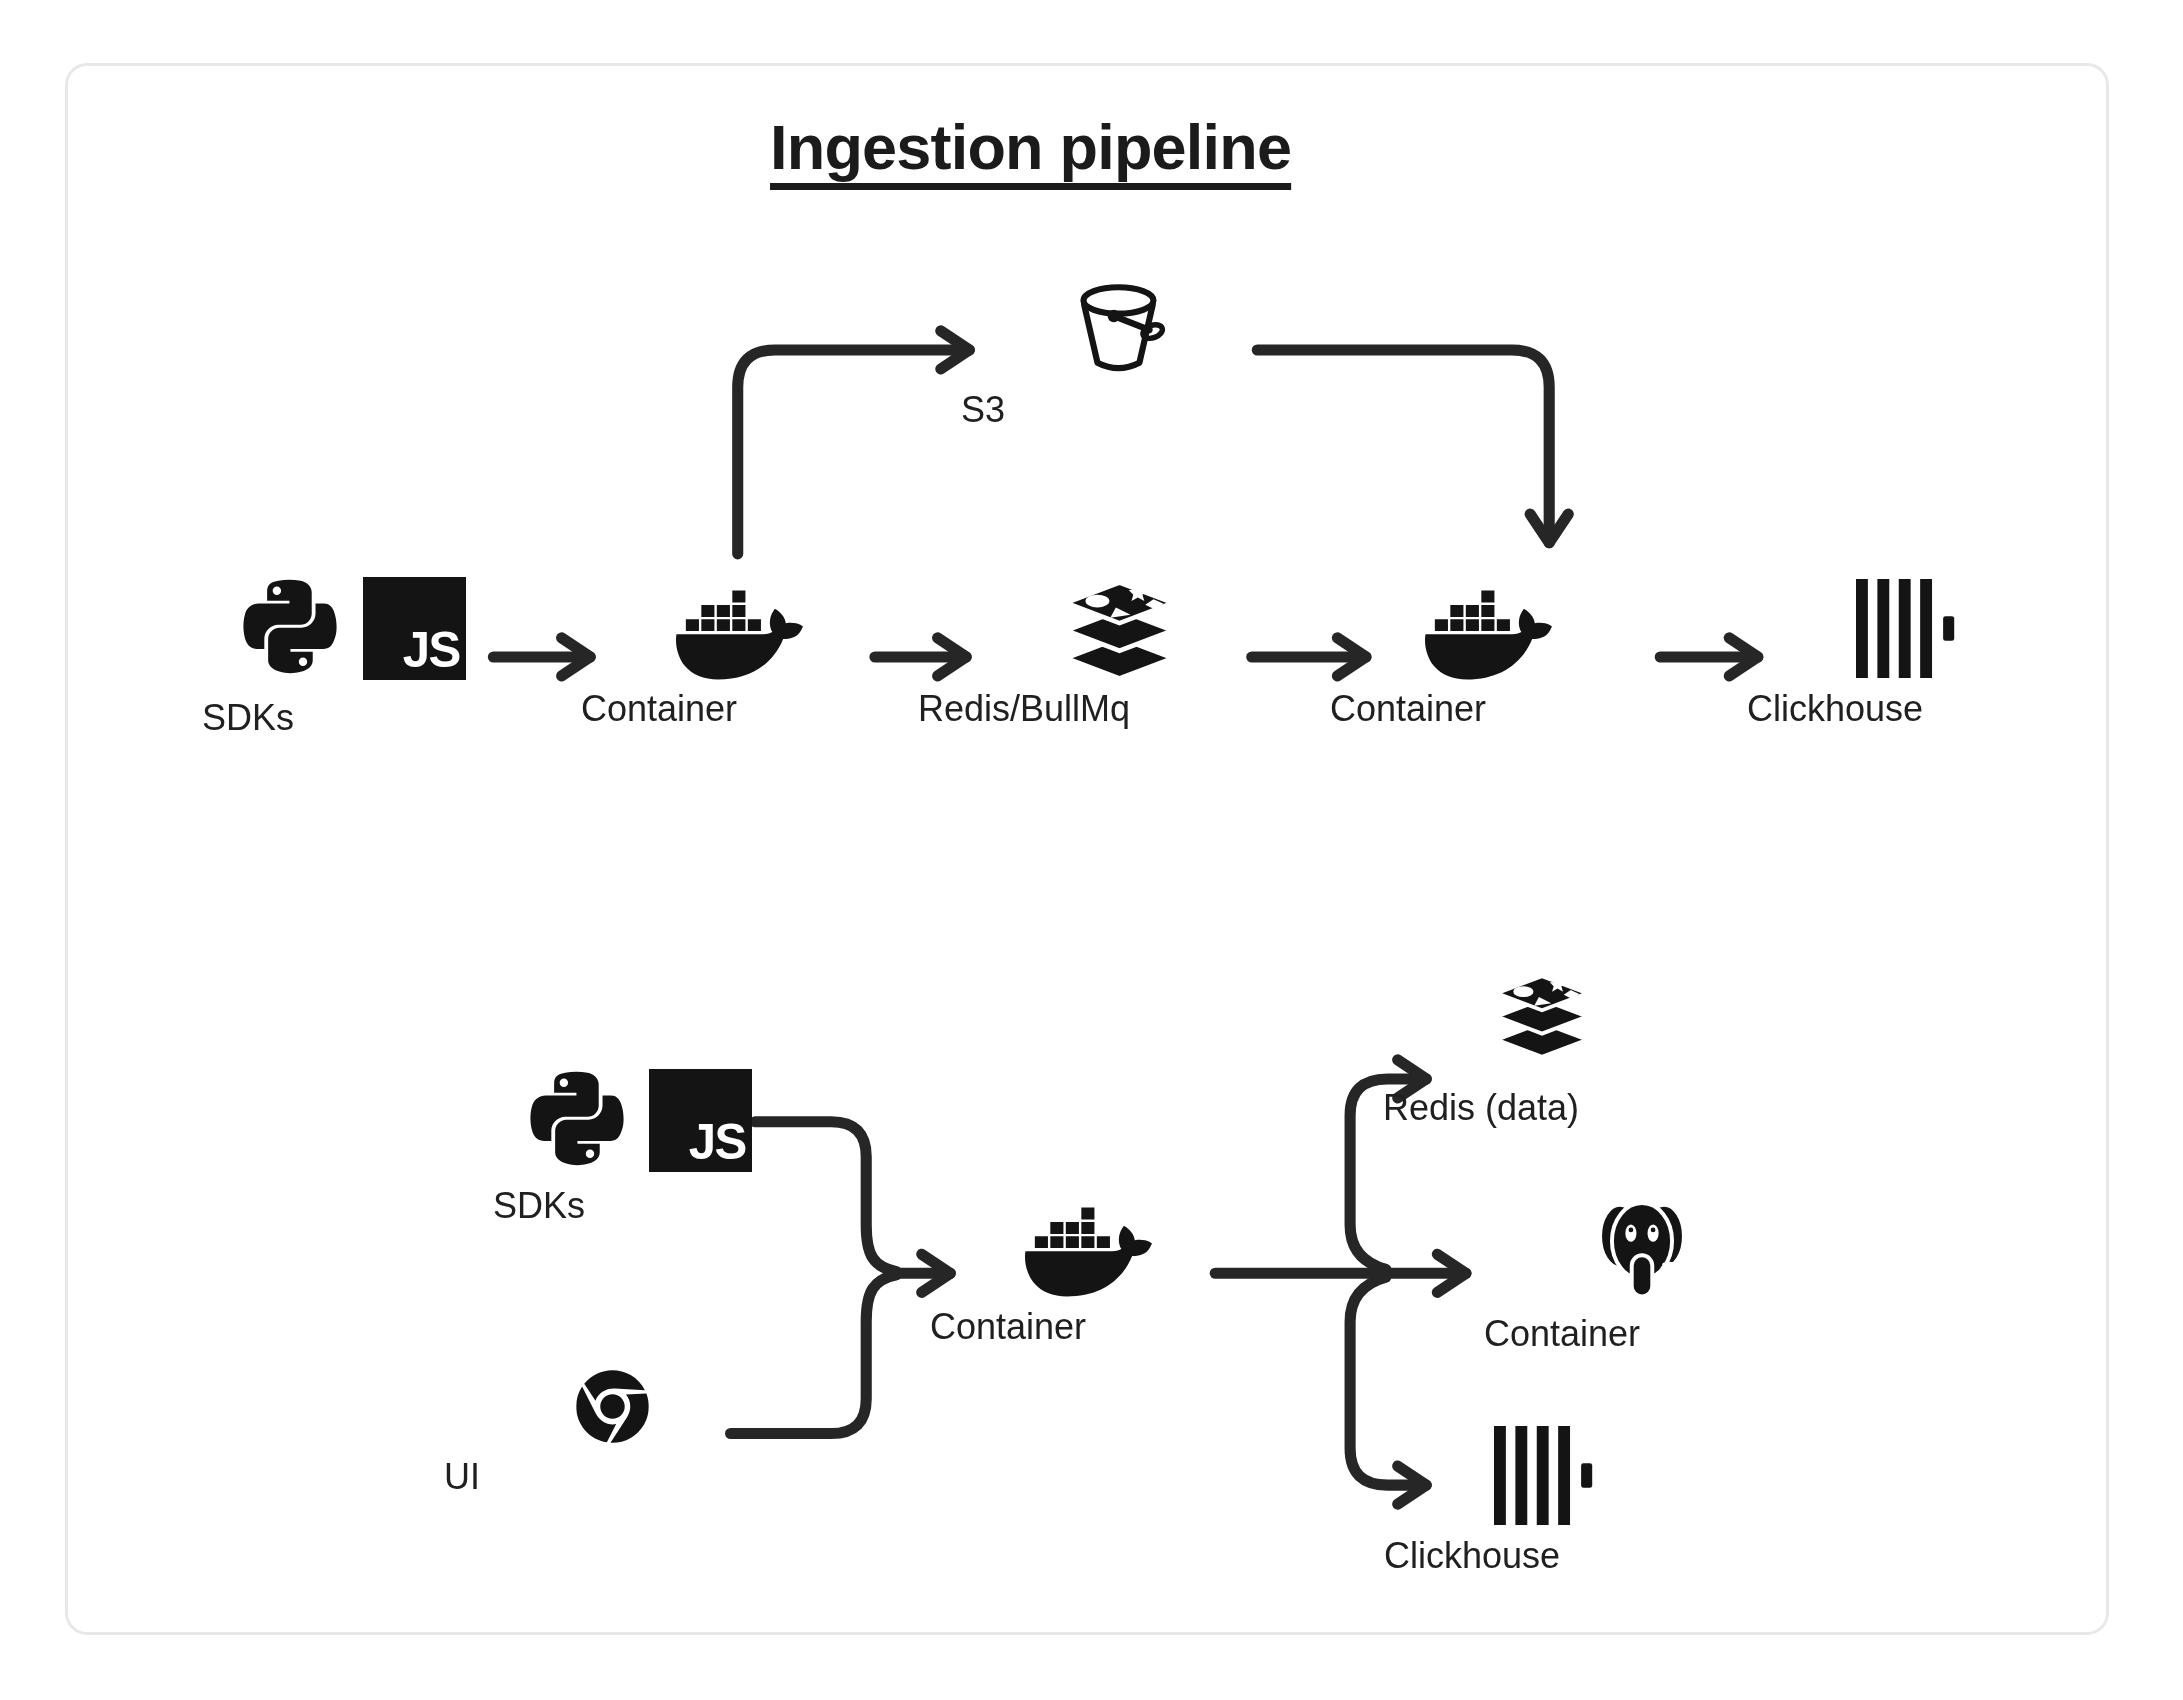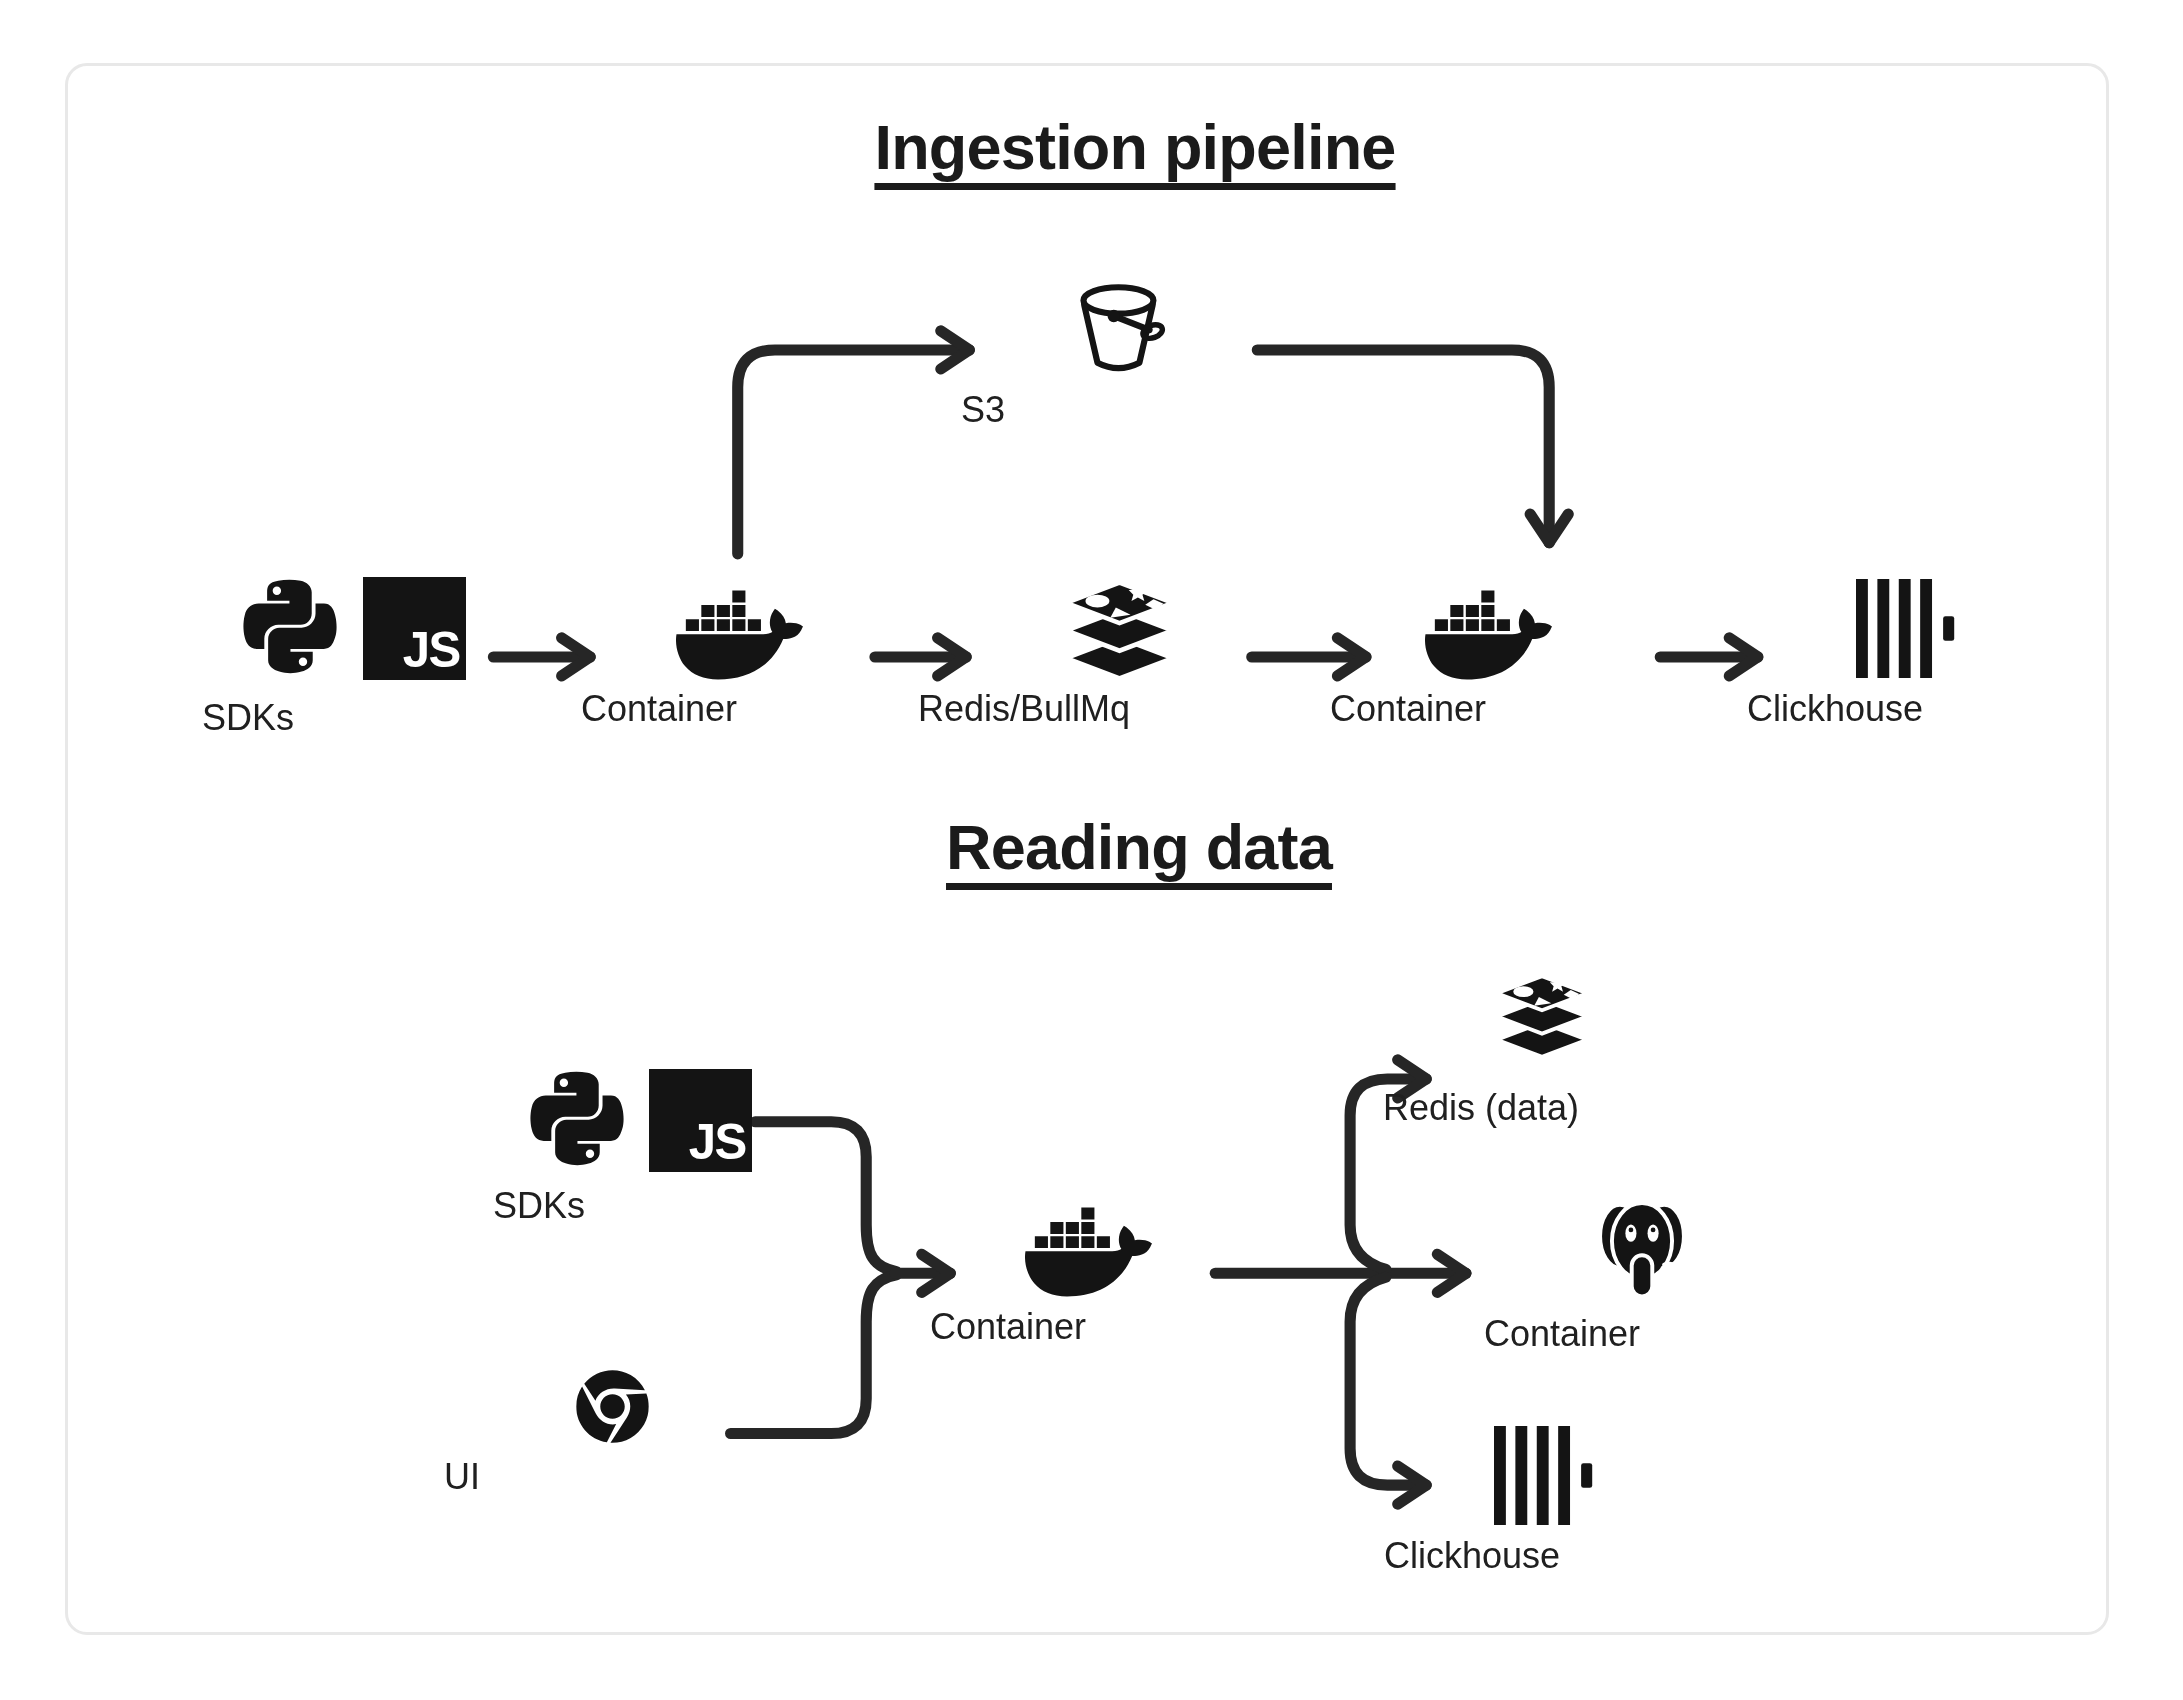--- a/index.html
+++ b/index.html
@@ -2,21 +2,21 @@
 <html style="--ink: #202020; --line: #262626; --card_border: #e8e8e8; --bg: #ffffff;font-size:12.7px"><head>
 <meta charset="utf-8">
 <style>
   html,body{margin:0;padding:0;background:var(--bg,#fff);}
   .canvas{position:relative;width:2183px;height:1701px;background:var(--bg,#fff);
           font-family:"Liberation Sans","DejaVu Sans",sans-serif;color:var(--ink,#202020);overflow:hidden;}
   .card{position:absolute;left:65px;top:63px;width:2044px;height:1572px;background:#fff;
         border:3.2px solid var(--card_border,#e8e8e8);border-radius:22px;box-sizing:border-box;}
   .connectors{position:absolute;left:0;top:0;width:2183px;height:1701px;}
   .connectors path{stroke:var(--line,#262626);stroke-width:14px;fill:none;stroke-linecap:round;stroke-linejoin:round;}
-  .title{position:absolute;width:730px;text-align:center;font-size:63px;font-weight:700;letter-spacing:-0.8px;
+  .title{position:absolute;width:730px;text-align:left;font-size:63px;font-weight:700;letter-spacing:-0.8px;
          color:#1b1b1b;text-decoration:underline;text-decoration-thickness:7.1px;text-underline-offset:14.3px;margin:0;}
   .t-ingestion{left:770px;top:111px;}
   .t-reading{left:774px;top:811px;}
   .nlabel{position:absolute;width:317px;text-align:left;font-size:36px;line-height:1.1;color:var(--ink,#202020);}
   .icon{position:absolute;color:#141414;}
 </style>
 </head>
 <body>
 
 <svg width="0" height="0" style="position:absolute" aria-hidden="true">
@@ -90,21 +90,20 @@
 
     <path d="M 952 1414 H 1048 Q 1092 1414 1092 1458 V 1544 C 1092 1582 1101 1597 1130 1603"></path>
     <path d="M 921 1807 H 1048 Q 1092 1807 1092 1763 V 1666 C 1092 1628 1101 1613 1130 1607"></path>
     <path d="M 1128 1605 H 1198" marker-end="url(#ah)"></path>
     <path d="M 1532 1605 H 1848" marker-end="url(#ah)"></path>
     <path d="M 1747 1600 C 1718 1592 1702 1574 1702 1544 V 1406 Q 1702 1360 1749 1360 H 1798" marker-end="url(#ah)"></path>
     <path d="M 1747 1610 C 1718 1618 1702 1636 1702 1666 V 1826 Q 1702 1872 1749 1872 H 1798" marker-end="url(#ah)"></path>
   </svg>
 
   <h2 class="title t-ingestion">Ingestion pipeline</h2>
-  <h2 class="title t-reading">Reading data</h2>
 
   <svg class="icon" style="left:1073px;top:281px" width="94" height="98" viewBox="0 0 118 124">
       <use href="#sym-bucket"></use>
     </svg>
   <div class="nlabel" style="left:961px;top:390px">S3</div>
 
   <svg class="icon" style="left:243px;top:573px" width="94" height="107" viewBox="0 0 118 135">
       <use href="#sym-python"></use>
     </svg>
   <svg class="icon" style="left:363px;top:577px" width="103" height="103" viewBox="0 0 130 130">

